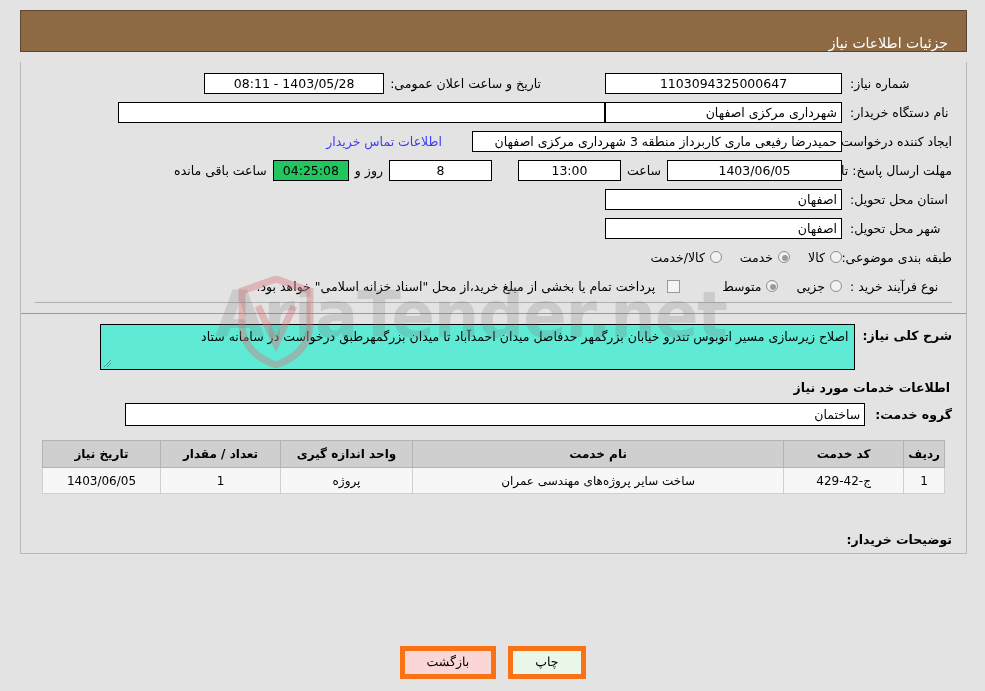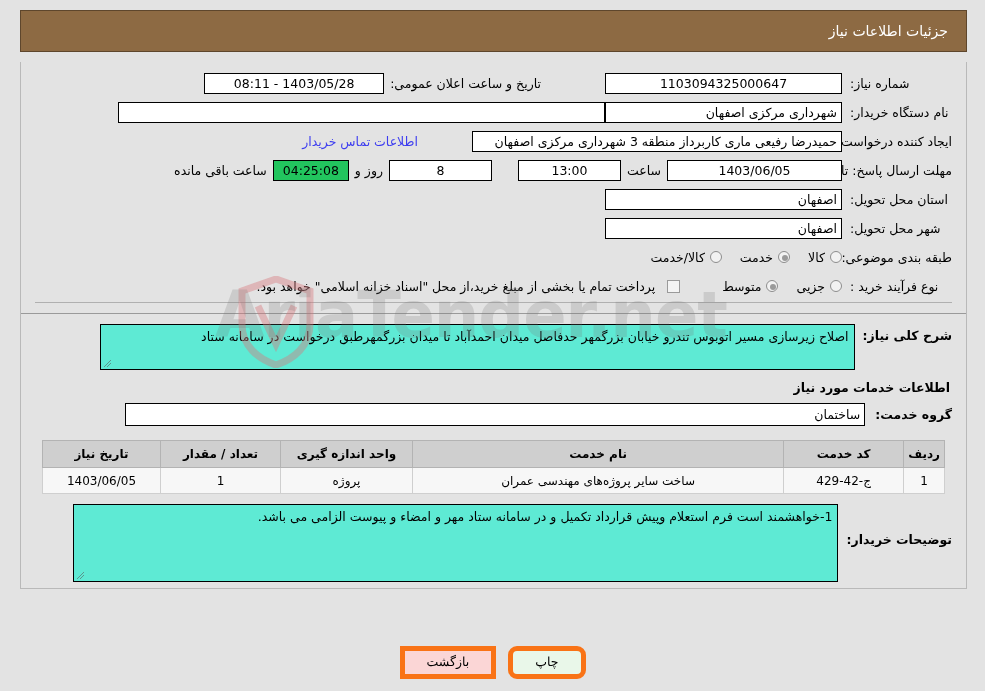--- a/index.html
+++ b/index.html
@@ -45,21 +45,21 @@
   }
 
   
   .titlebar {
     position: absolute;
     left: 20px; top: 10px;
     width: 947px; height: 42px;
     background: #8d6a43;
     border: 1px solid #5e462c;
     display: flex;
-    align-items: center;
+    align-items: flex-end;
     justify-content: flex-start;
     padding: 0 18px;
     z-index: 2;
   }
   .titlebar .ttl {
     color: #ffffff;
     font-size: 14px;
   }
 
   
@@ -103,21 +103,20 @@
     text-align: center;
     overflow: visible;
     white-space: nowrap;
     flex: 0 0 auto;
   }
   .fld.rt { text-align: right; }
   .fld.ylw { background: #22c55e; }
   .fld-overflow {
     position: relative;
     overflow: visible;
-    margin-left: 24px;
   }
   .fld-overflow span {
     position: absolute;
     right: 4px; top: 0;
     line-height: 19px;
     white-space: nowrap;
   }
 
   .sublbl {
     font-size: 12.5px;
@@ -256,21 +255,21 @@
     gap: 12px;
     z-index: 5;
   }
   .btn {
     font-size: 12.5px;
     border: 5px solid #f97316;
     padding: 3px 22px;
     cursor: pointer;
     line-height: 17px;
   }
-  .btn-print { background: #e9f7e9; border-radius: 9px; }
+  .btn-print { background: #e9f7e9; }
   .btn-back  { background: #fbd6d6; }
 </style>
 </head>
 <body>
 
 <div class="page">
 
   <div class="watermark">
     <svg class="wm-shield" viewBox="0 0 76 92">
       <path d="M38 3 L72 15 L72 48 C72 70 56 83 38 89 C20 83 4 70 4 48 L4 15 Z" fill="none" stroke="rgba(214,120,125,0.42)" stroke-width="7"></path>
@@ -406,26 +405,20 @@
           <td>ساخت سایر پروژه‌های مهندسی عمران</td>
           <td>پروژه</td>
           <td>1</td>
           <td>1403/06/05</td>
         </tr>
       </tbody>
     </table>
 
     <div class="notes-row">
       <span class="notes-lbl">توضیحات خریدار:</span>
-      <div class="ta" style="width:765px; height:78px;">
-        <span>1-خواهشمند است فرم استعلام وپیش قرارداد تکمیل و در سامانه ستاد مهر و امضاء و پیوست الزامی می باشد.</span>
-        <svg class="grip" viewBox="0 0 9 9">
-          <path d="M8 1 L1 8 M8 4 L4 8" stroke="#555" stroke-width="1" fill="none"></path>
-        </svg>
-      </div>
     </div>
 
   </div>
 
   <div class="btnbar">
     <button class="btn btn-print">چاپ</button>
     <button class="btn btn-back">بازگشت</button>
   </div>
 
 </div>

